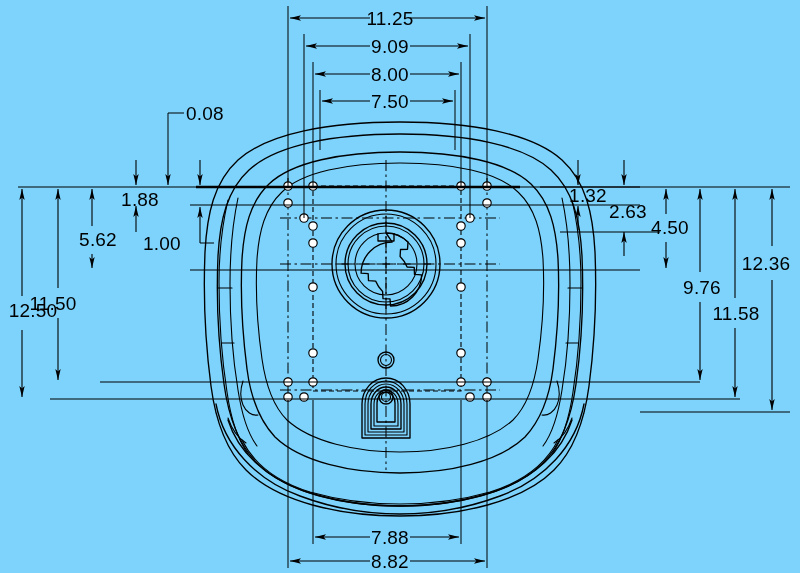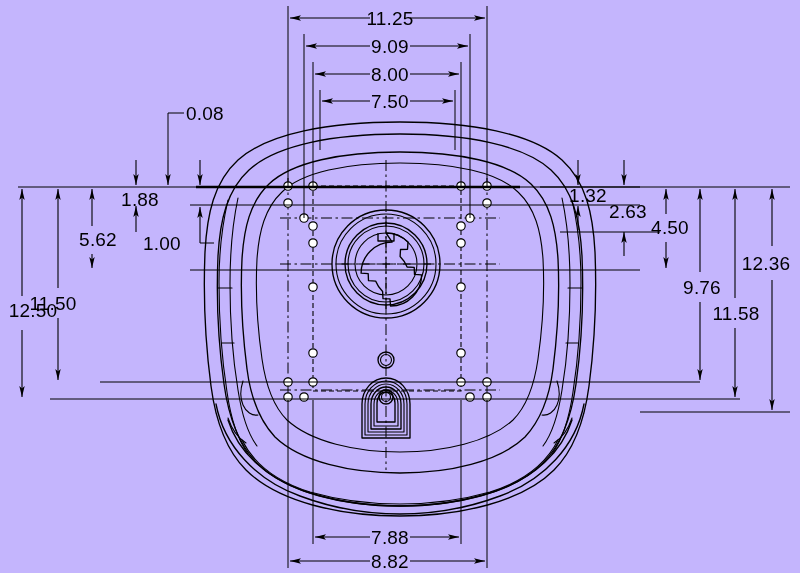--- a/index.html
+++ b/index.html
@@ -2,21 +2,21 @@
 <html><head>
 <meta charset="utf-8">
 <title>Seat Technical Drawing</title>
 <style>
   html,body{margin:0;padding:0;background:#ffffff;}
   body{
     width:800px;height:573px;overflow:hidden;
     font-family:"Liberation Sans","DejaVu Sans",sans-serif;
     position:relative;
   }
-  #stage{position:relative;width:800px;height:573px;background:#c4b5fd;}
+  #stage{position:relative;width:800px;height:573px;background:#7dd3fc;}
   svg#drawing{position:absolute;left:0;top:0;width:800px;height:573px;display:block;}
   .dimtext{
     font-family:"Liberation Sans","DejaVu Sans",sans-serif;
     font-size:19px;
     fill:#000;
     font-weight:400;
     letter-spacing:0.2px;
   }
   
   .obj{fill:none;stroke:#000;stroke-width:1.35;stroke-linecap:round;stroke-linejoin:round;}

